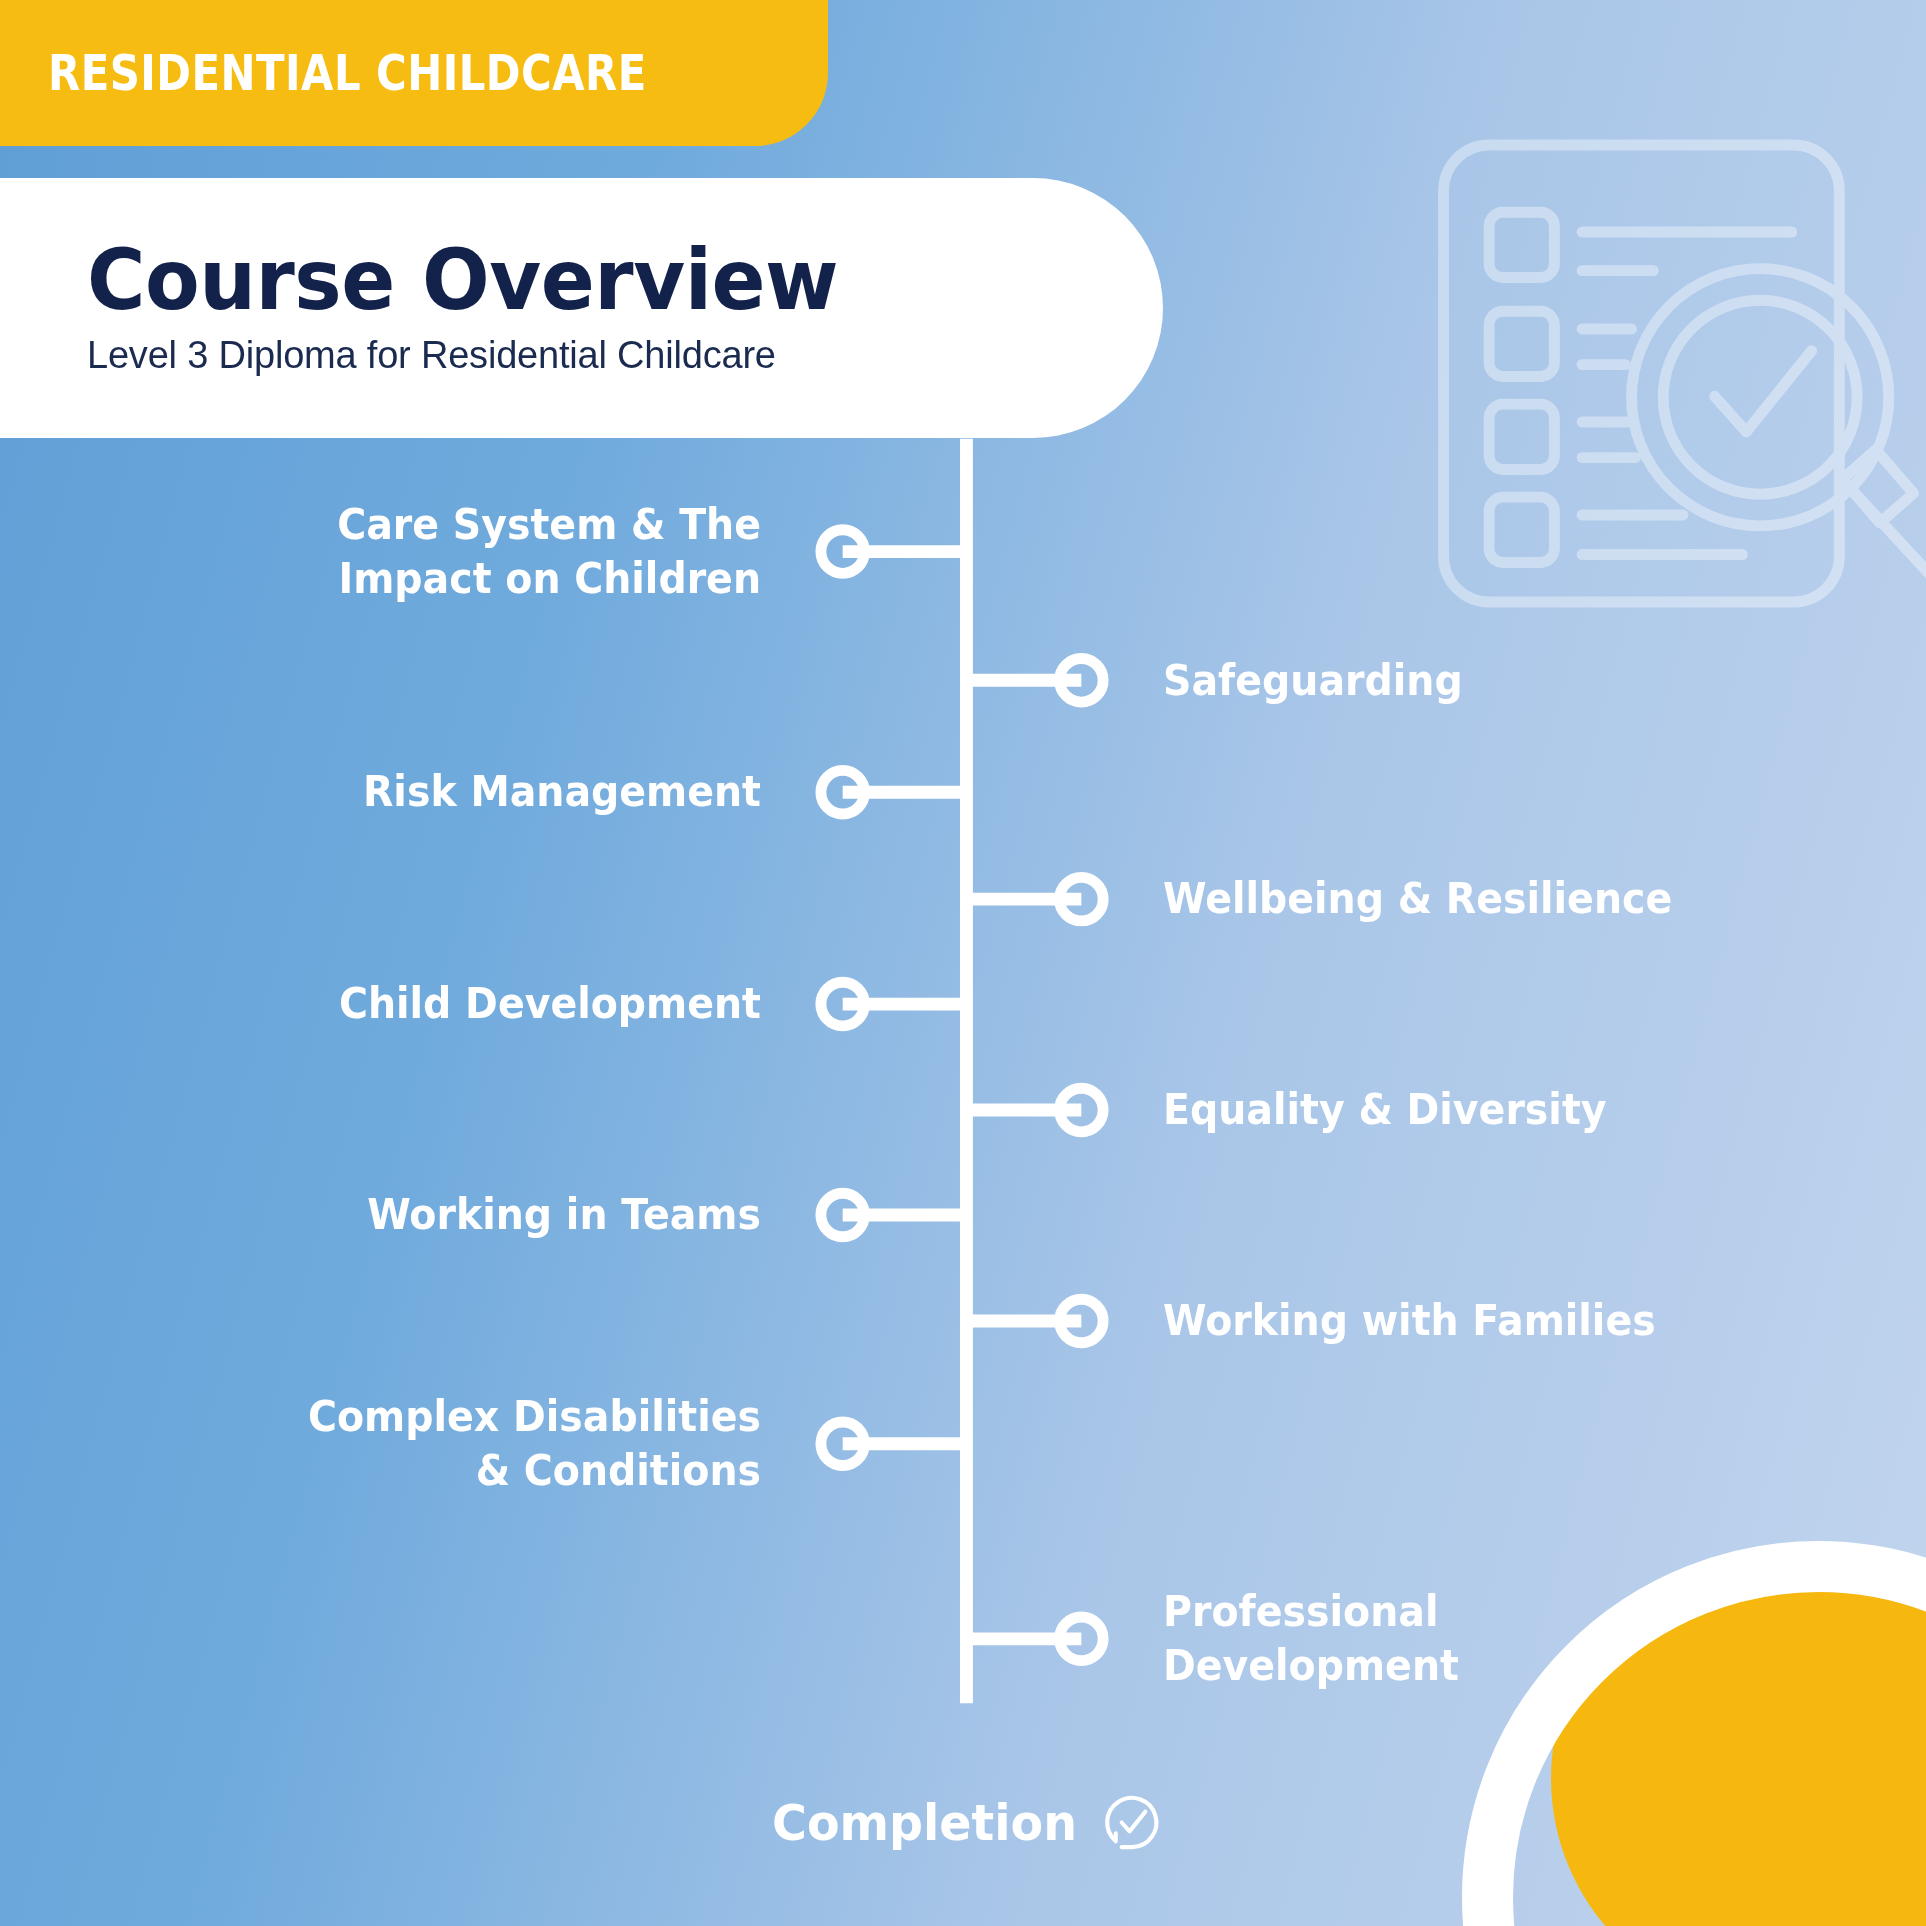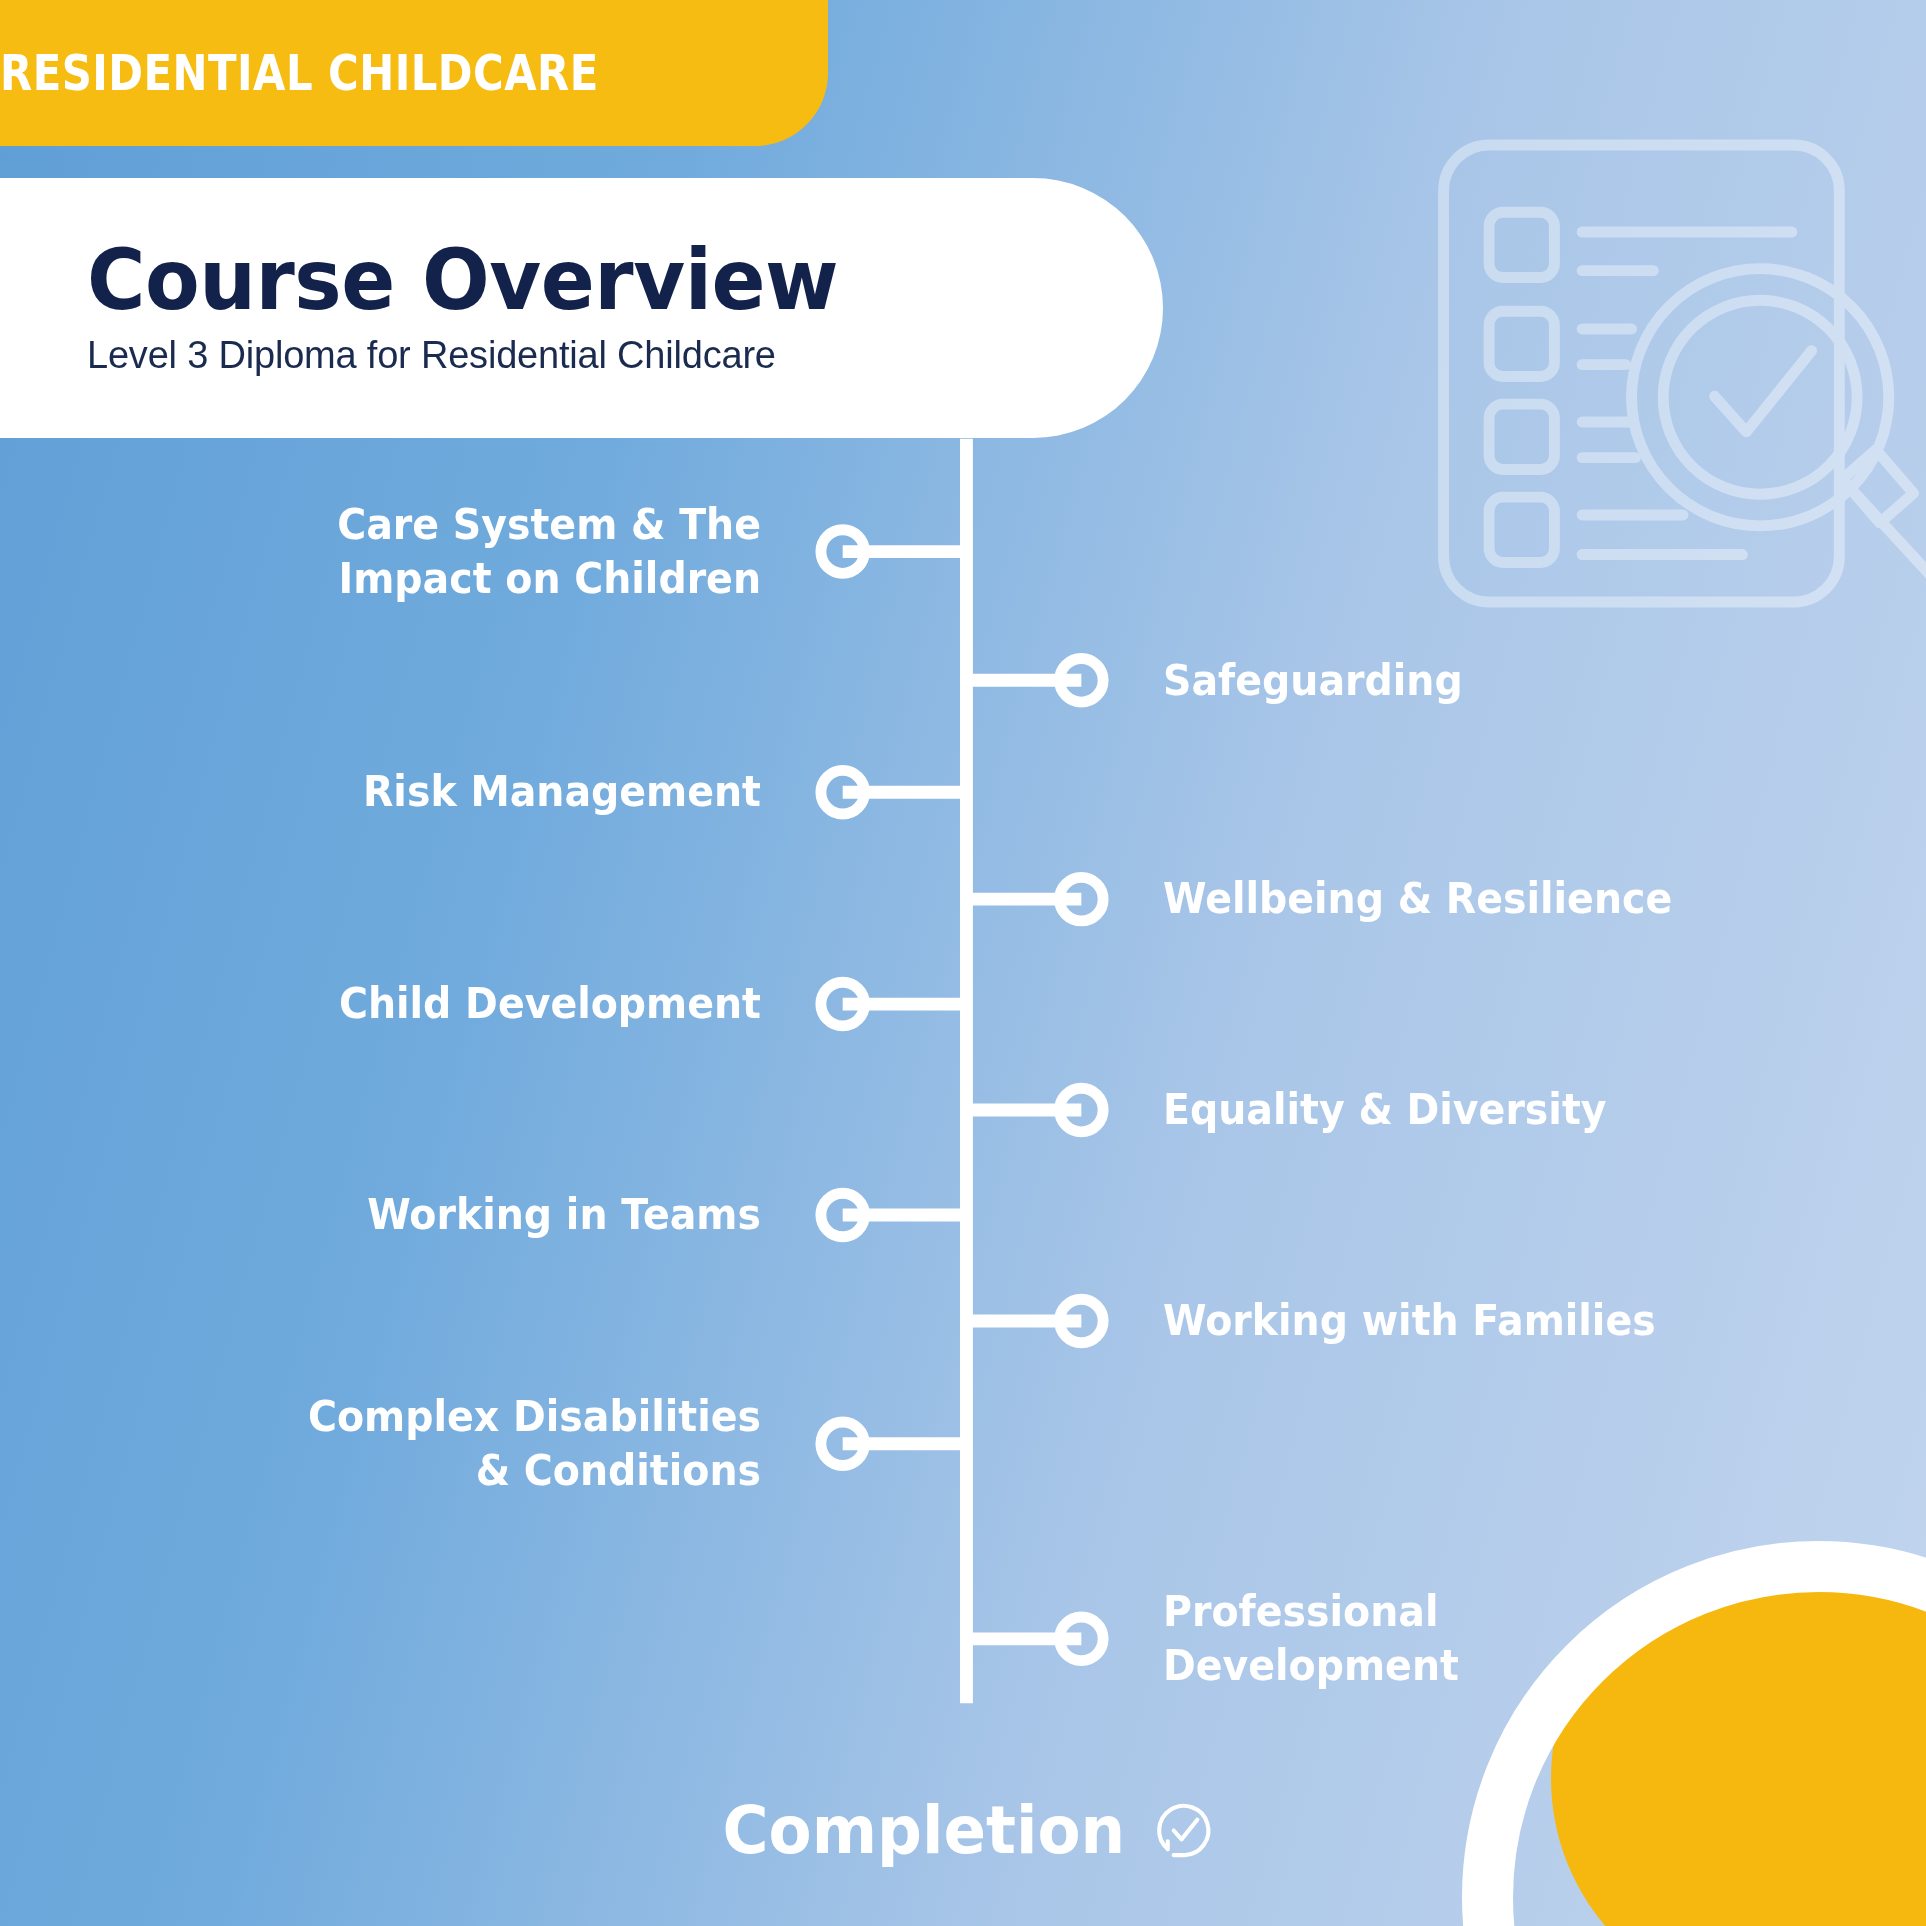--- a/index.html
+++ b/index.html
@@ -54,20 +54,21 @@
     position: absolute;
     top: 0;
     left: 0;
     width: 828px;
     height: 146px;
     background: #F7BC11;
     border-bottom-right-radius: 73px;
     border-top-right-radius: 0;
     display: flex;
     align-items: center;
+    padding-left: 48px;
     z-index: 6;
   }
   .tab-text {
     color: #ffffff;
     font-size: 50px;
     font-weight: 800;
     letter-spacing: 0.5px;
     font-family: "DejaVu Sans", sans-serif;
     font-stretch: condensed;
     transform: scaleX(0.93);
@@ -131,21 +132,21 @@
   .label.left  { text-align: right; transform-origin: right center; }
   .label.right { text-align: left;  transform-origin: left center; }
 
   .completion {
     position: absolute;
     left: 0;
     width: 1927px;
     text-align: center;
     color: #ffffff;
     font-weight: 800;
-    font-size: 66px;
+    font-size: 50px;
     font-family: "DejaVu Sans", sans-serif;
     display: flex;
     align-items: center;
     justify-content: center;
     gap: 18px;
     z-index: 5;
   }
   .completion-text { transform: scaleX(0.95); }
 </style>
 </head>

